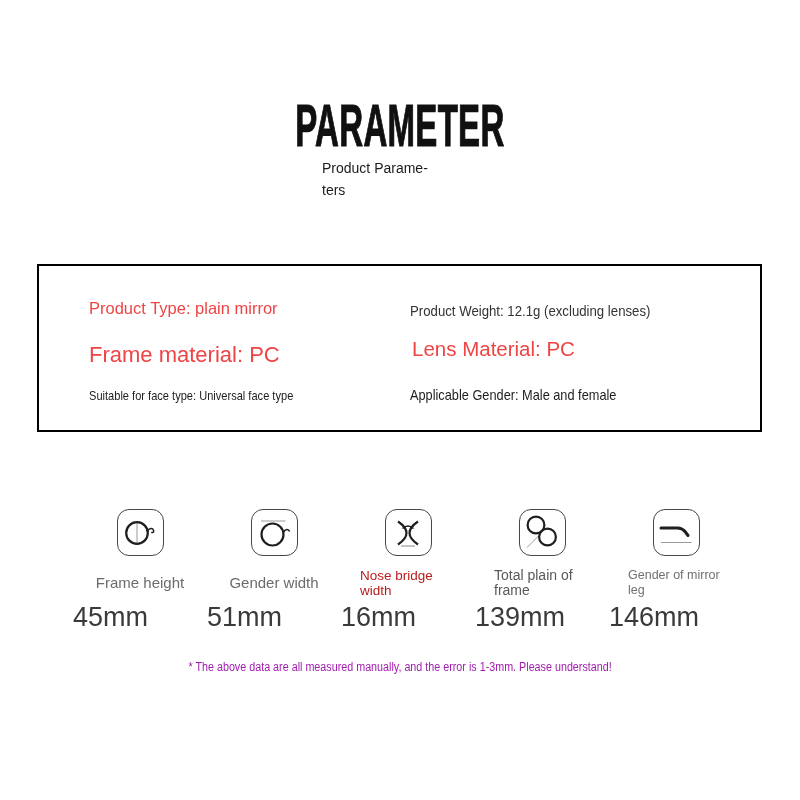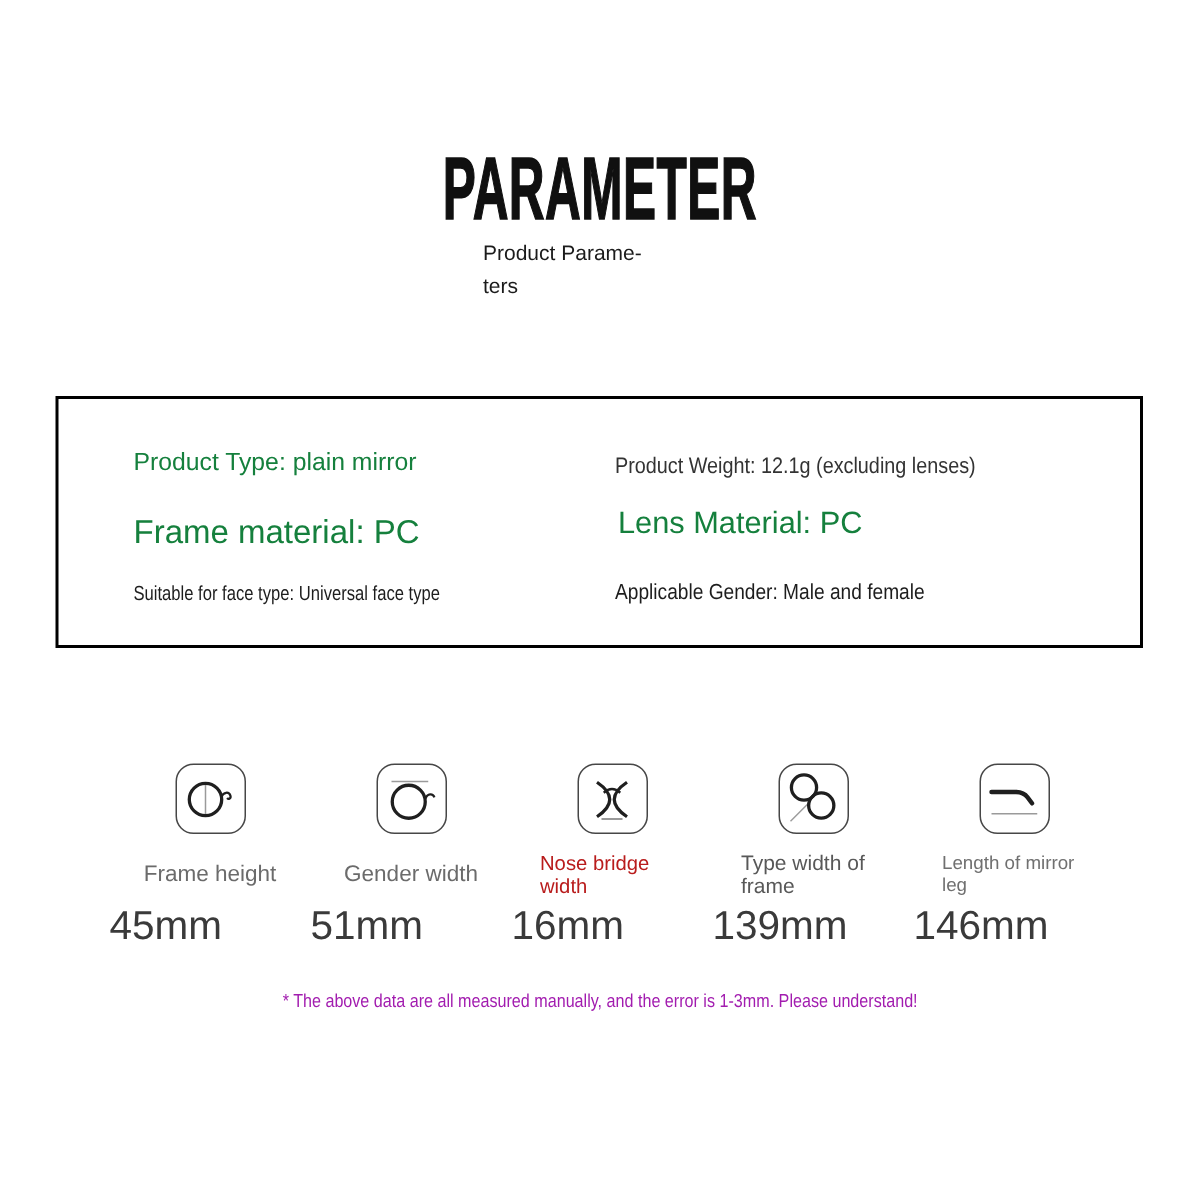--- a/index.html
+++ b/index.html
@@ -10,21 +10,21 @@
   .title{position:absolute;top:96px;left:0;width:800px;text-align:center;
          font-size:59px;line-height:60px;font-weight:700;color:#101010;white-space:nowrap;}
   .title-inner{display:inline-block;transform:scaleX(0.56);transform-origin:50% 50%;
                -webkit-text-stroke:1.1px #101010;letter-spacing:0.5px;}
   .subtitle{position:absolute;left:322px;top:158px;width:195px;
             font-size:14px;line-height:21.5px;color:#1b1b1b;white-space:pre-line;}
 
   
   .spec-box{position:absolute;left:37px;top:264px;width:725px;height:168px;
             border:2px solid #000;box-sizing:border-box;background:#fff;}
-  .spec{position:absolute;white-space:nowrap;color:#15803d;}
+  .spec{position:absolute;white-space:nowrap;color:#ef4444;}
   .spec.l1{left:50px;top:33px;font-size:16.5px;}
   .spec.l2{left:50px;top:76px;font-size:22px;}
   .spec.l3{left:50px;top:122px;font-size:13.5px;transform:scaleX(0.82);transform-origin:0 50%;color:#1d1d1d;}
   .spec.r1{left:371px;top:36px;font-size:15px;transform:scaleX(0.88);transform-origin:0 50%;color:#333;}
   .spec.r2{left:373px;top:71px;font-size:20.5px;}
   .spec.r3{left:371px;top:121px;font-size:14.5px;transform:scaleX(0.88);transform-origin:0 50%;color:#1d1d1d;}
 
   
   .mcol{position:absolute;top:509px;width:134px;height:140px;}
   .c1{left:73px;} .c2{left:207px;} .c3{left:341px;} .c4{left:475px;} .c5{left:609px;}
@@ -104,33 +104,33 @@
   </div>
 
   <div class="mcol c4">
     <div class="icon-box">
       <svg width="44" height="44" viewBox="0 0 44 44">
         <line x1="7" y1="36.5" x2="20.5" y2="23" stroke="#9a9a9a" stroke-width="1"></line>
         <circle cx="16" cy="14" r="8.4" fill="none" stroke="#1f1f1f" stroke-width="2.2"></circle>
         <circle cx="27.5" cy="26" r="8.4" fill="none" stroke="#1f1f1f" stroke-width="2.2"></circle>
       </svg>
     </div>
-    <div class="m-label left">Type width of
+    <div class="m-label left">Total plain of
 frame</div>
     <div class="m-value">139mm</div>
   </div>
 
   <div class="mcol c5">
     <div class="icon-box">
       <svg width="44" height="44" viewBox="0 0 44 44">
         <path d="M7 17 L23.5 17 Q28.5 17.2 31 20.5 L34 24.5" fill="none" stroke="#1f1f1f" stroke-width="3" stroke-linecap="round"></path>
         <line x1="7" y1="31.5" x2="37.5" y2="31.5" stroke="#9a9a9a" stroke-width="1"></line>
       </svg>
     </div>
-    <div class="m-label left">Length of mirror
+    <div class="m-label left">Gender of mirror
 leg</div>
     <div class="m-value">146mm</div>
   </div>
 
   <div class="footnote">
     <span class="footnote-inner">* The above data are all measured manually, and the error is 1-3mm. Please understand!</span>
   </div>
 
 </div>
 

